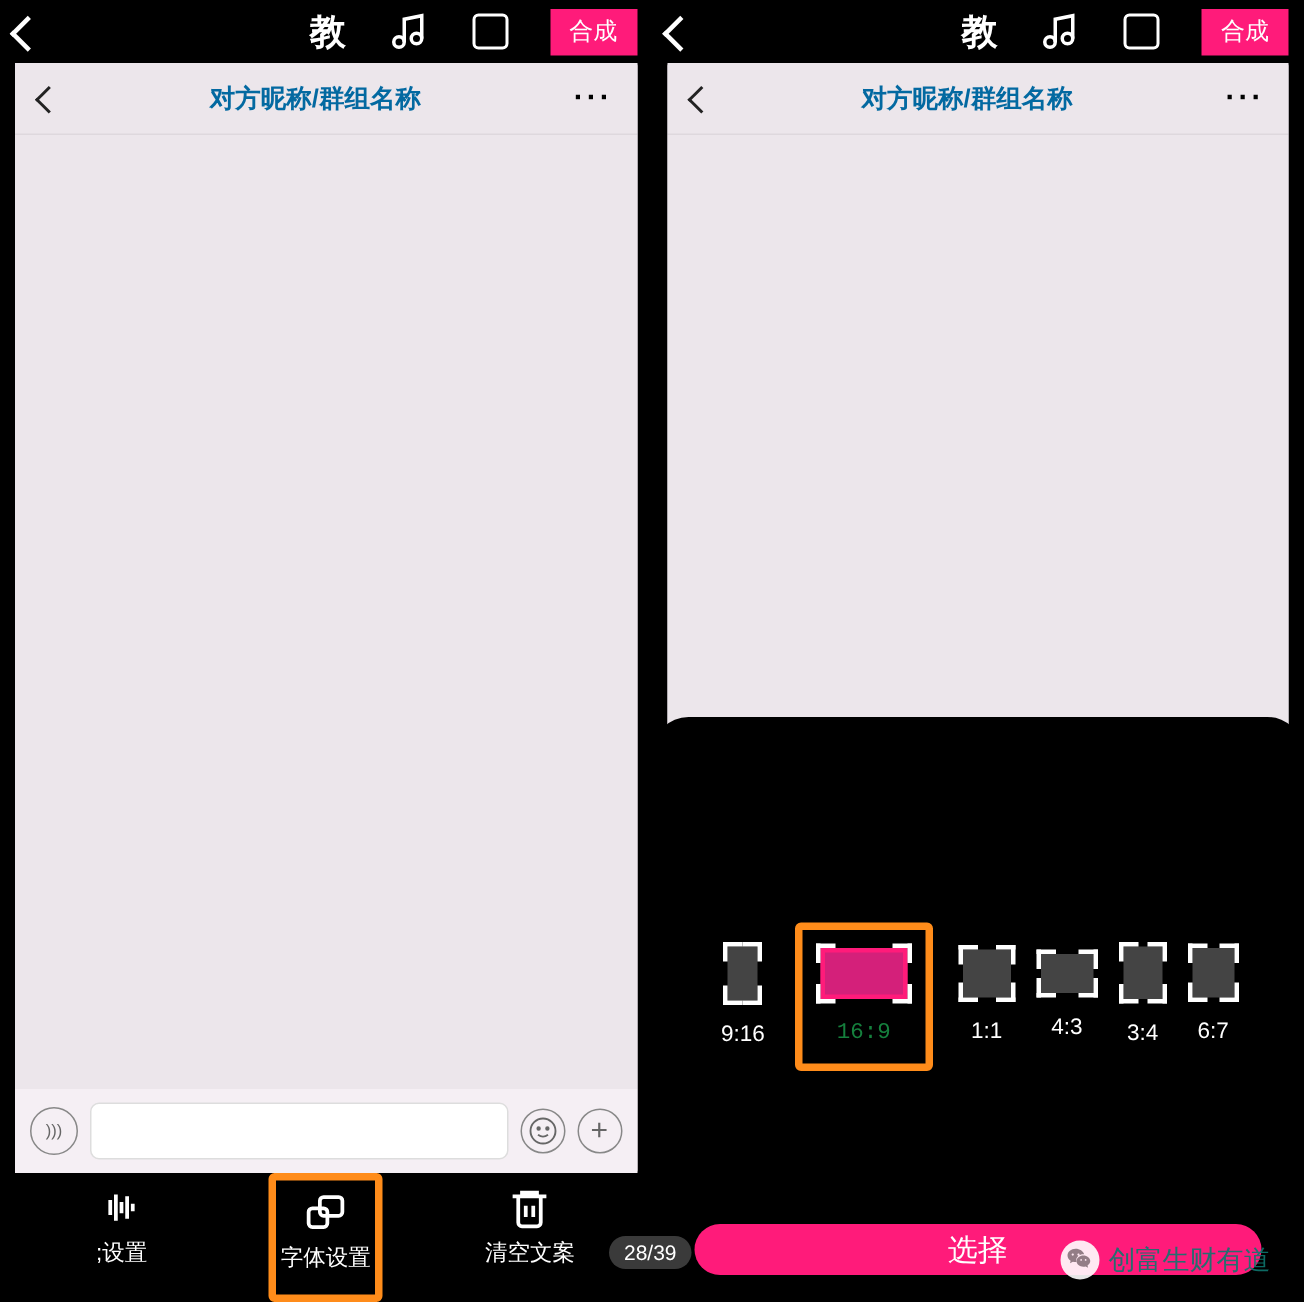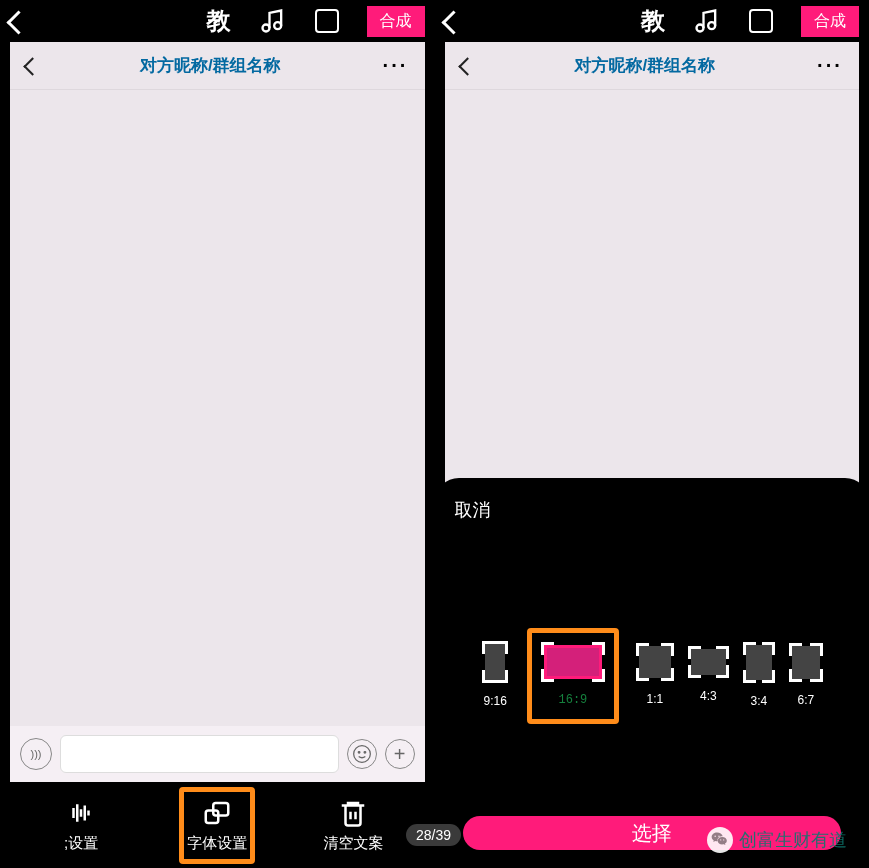--- a/index.html
+++ b/index.html
@@ -200,21 +200,20 @@
       font-size: 20px;
       color: #666;
       font-weight: 300;
     }
     
     
     .bottom-toolbar {
       height: 86px;
       background: #000;
       display: flex;
-      align-items: center;
       justify-content: space-around;
       position: relative;
       padding: 0 13px;
     }
     
     .bottom-item {
       display: flex;
       flex-direction: column;
       align-items: center;
       gap: 6px;
@@ -302,21 +301,21 @@
       background: #444;
     }
     
     .ratio-inner.selected {
       background: #d4207a;
       border: 3px solid #ff1b7a;
     }
     
     .ratio-label {
       color: #fff;
-      font-size: 12px;
+      font-size: 15px;
     }
     
     .ratio-label.selected {
       color: #15803d;
       font-family: Liberation Mono, monospace;
     }
     
     .ratio-option.highlighted {
       border: 5px solid #ff8c1a;
       border-radius: 4px;
@@ -458,21 +457,20 @@
     <div class="chat-preview" style="margin-bottom:0;">
       <div class="chat-header">
         <div class="chat-back"></div>
         <div class="chat-title">对方昵称/群组名称</div>
         <div class="chat-more">···</div>
       </div>
       <div class="chat-body"></div>
     </div>
 
     <div class="ratio-panel">
-      <div class="ratio-cancel">取消</div>
 
       <div class="ratio-options" id="ratio-options">
           <div class="ratio-option">
             <div class="corner-box"><span><div class="ratio-inner" style="width: 20px; height: 36px;"></div></span></div>
             <div class="ratio-label">9:16</div>
           </div>
           <div class="ratio-option highlighted">
             <div class="corner-box"><span><div class="ratio-inner selected" style="width: 58px; height: 34px;"></div></span></div>
             <div class="ratio-label selected">16:9</div>
           </div>

